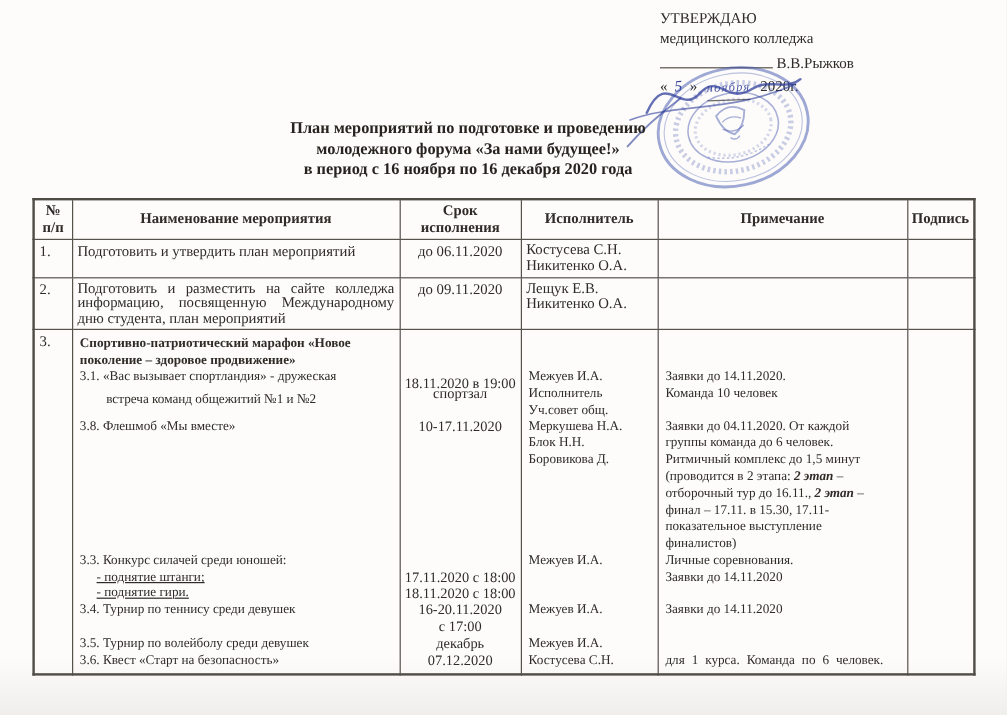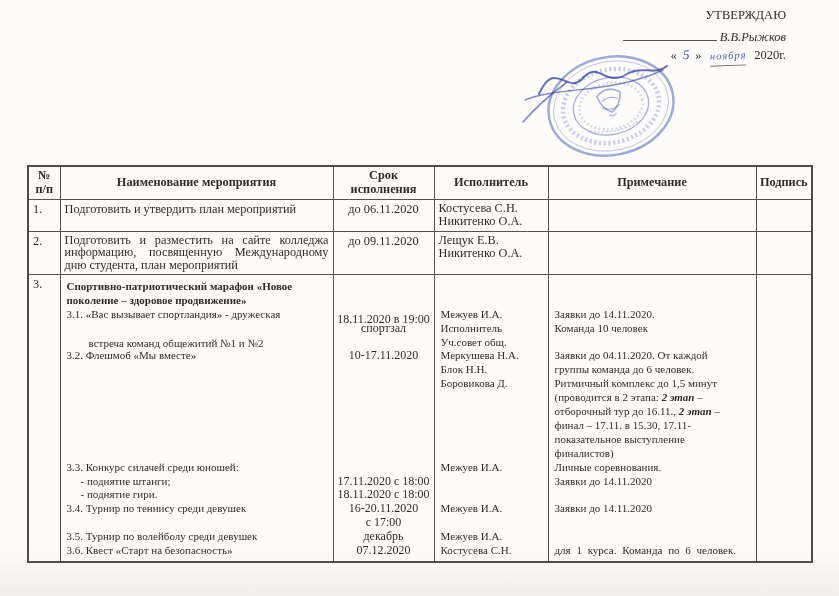--- a/index.html
+++ b/index.html
@@ -2,22 +2,22 @@
 <html><head>
 <meta charset="utf-8">
 <style>
   html,body{margin:0;padding:0;}
   body{background:#e9e8e6;font-family:"Liberation Serif","DejaVu Serif",serif;}
   .page{position:relative;width:839px;height:596px;background:#fdfcfa;overflow:hidden;color:#2f2c28;}
   .page::after{content:"";position:absolute;left:0;right:0;bottom:0;height:48px;
     background:linear-gradient(to bottom,rgba(120,118,114,0),rgba(120,118,114,0.10));pointer-events:none;}
 
   
-  .approval{position:absolute;left:536px;top:7px;font-size:12.5px;line-height:16.5px;width:250px;text-align:right;}
-  .sig-row{margin-top:4px;white-space:nowrap;font-style:italic;}
+  .approval{position:absolute;left:550px;top:7px;font-size:12.5px;line-height:16.5px;width:250px;}
+  .sig-row{margin-top:4px;white-space:nowrap;}
   .sig-rule{display:inline-block;width:94px;border-bottom:1px solid #55514b;height:12px;vertical-align:baseline;}
   .date-row{margin-top:2px;white-space:nowrap;}
   .hand{color:#31409b;font-style:italic;}
   .hand-day{display:inline-block;margin:0 6px;transform:rotate(-4deg);font-size:13px;}
   .hand-month{display:inline-block;margin:0 5px 0 8px;transform:rotate(-2deg);font-size:10.5px;
     letter-spacing:1px;border-bottom:1px solid #55514b;opacity:.85;}
 
   
   .ink-svg{position:absolute;left:515px;top:36px;pointer-events:none;}
 
@@ -34,30 +34,31 @@
   .c-num{text-align:left;padding-left:5px;}
   .c-term{text-align:center;}
   .just{text-align:justify;line-height:12.9px;}
   .exec{line-height:13.5px;}
   td.r3{position:relative;padding:0;height:282px;}
   .ln{position:absolute;left:6px;right:2px;line-height:13px;white-space:nowrap;font-size:11px;}
   .ln.ctr{left:0;right:0;text-align:center;font-size:12px;}
   .ln.b{font-weight:bold;}
   .bi{font-weight:bold;font-style:italic;}
   .ind1{left:28px;}
-  .ind2{left:20px;}
+  .ind2{left:20px;text-decoration:underline;}
   .wsp{word-spacing:3px;}
 </style>
 </head>
 <body>
 
 <div class="page">
 
   <div class="approval">
     <div>УТВЕРЖДАЮ</div>
+    <div>медицинского колледжа</div>
     <div class="sig-row">
       <span class="sig-rule"></span>
       <span>В.В.Рыжков</span>
     </div>
     <div class="date-row">
       <span>«</span><span class="hand hand-day">5</span><span>»</span><span class="hand hand-month">ноября</span>
       <span>2020г.</span>
     </div>
   </div>
 
@@ -72,20 +73,25 @@
       <path d="M88,64 q8,-5 16,0 M87,70 q9,6 18,0 M92,78 q4,4 8,0" stroke-width="1.1" opacity="0.45"></path>
       <path d="M70,90 q26,10 52,0" stroke-width="1.2" opacity="0.35" stroke-dasharray="2 2"></path>
     </g>
     <g stroke="#31409b" fill="none" stroke-linecap="round">
       <path d="M24,58 C40,22 52,60 68,42 C84,24 90,52 112,38 C126,29 140,40 152,30" stroke-width="2" opacity="0.75"></path>
       <path d="M10,64 C46,50 96,58 148,34" stroke-width="1.4" opacity="0.6"></path>
       <path d="M8,86 C20,72 36,58 52,46" stroke-width="1.6" opacity="0.6"></path>
     </g>
   </svg>
 
+  <div class="doc-title">
+    <div>План мероприятий по подготовке и проведению</div>
+    <div>молодежного форума «За нами будущее!»</div>
+    <div>в период с 16 ноября по 16 декабря 2020 года</div>
+  </div>
 
   <table class="plan">
     <colgroup>
       <col style="width:32px">
         <col style="width:273px">
         <col style="width:101px">
       <col style="width:114px">
         <col style="width:208px">
         <col style="width:56px">
     </colgroup>
@@ -129,22 +135,22 @@
       <td></td>
     </tr>
 
     <tr style="height:282px">
       <td class="c-num">3.</td>
 
       <td class="r3">
         <div class="ln b" style="top:5px">Спортивно-патриотический марафон «Новое</div>
         <div class="ln b" style="top:19px">поколение – здоровое продвижение»</div>
         <div class="ln" style="top:33px">3.1. «Вас вызывает спортландия» - дружеская</div>
-        <div class="ln ind1" style="top:62px">встреча команд общежитий №1 и №2</div>
-        <div class="ln" style="top:74px">3.2. Флешмоб «Мы вместе»</div>
+        <div class="ln ind1" style="top:52px">встреча команд общежитий №1 и №2</div>
+        <div class="ln" style="top:74px">3.8. Флешмоб «Мы вместе»</div>
         <div class="ln" style="top:186px">3.3. Конкурс силачей среди юношей:</div>
         <div class="ln ind2" style="top:200px">- поднятие штанги;</div>
         <div class="ln ind2" style="top:213px">- поднятие гири.</div>
         <div class="ln" style="top:227px">3.4. Турнир по теннису среди девушек</div>
         <div class="ln" style="top:255px">3.5. Турнир по волейболу среди девушек</div>
         <div class="ln" style="top:269px">3.6. Квест «Старт на безопасность»</div>
       </td>
 
       <td class="r3">
         <div class="ln ctr" style="top:38px">18.11.2020 в 19:00</div>

